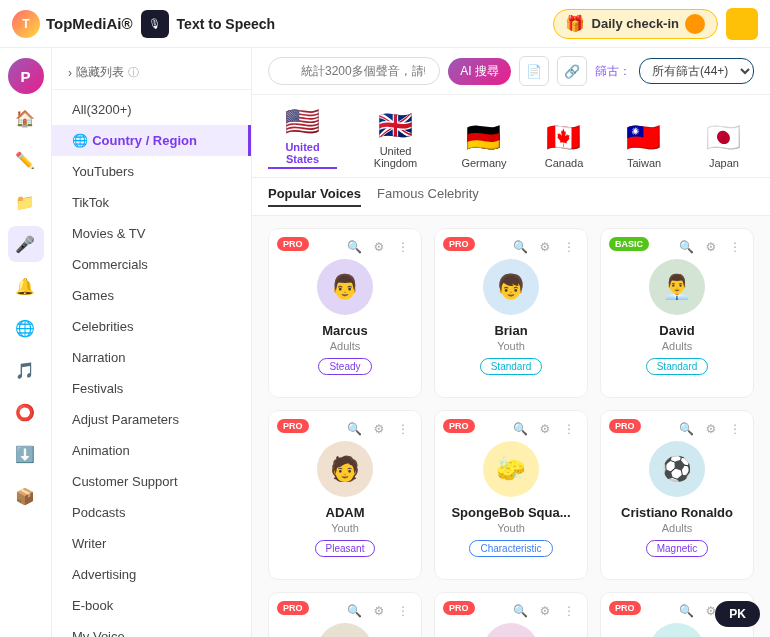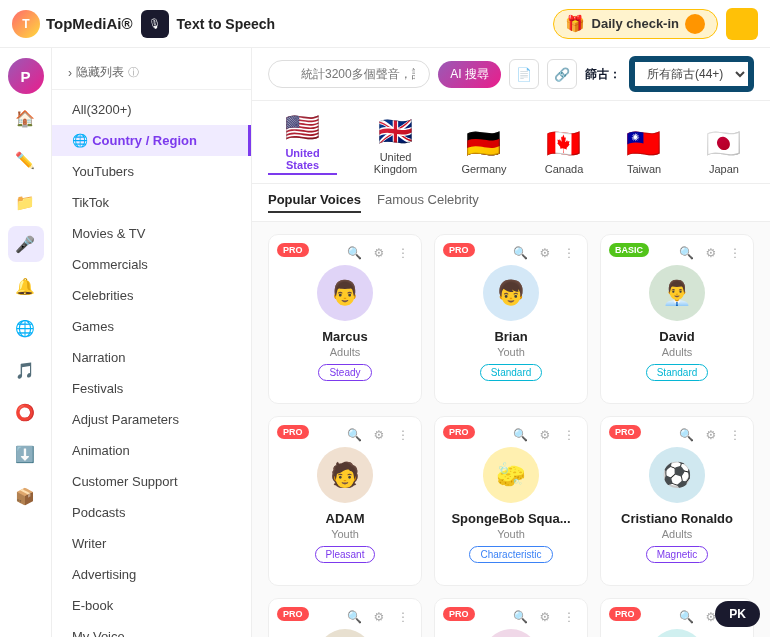--- a/index.html
+++ b/index.html
@@ -30,22 +30,22 @@
     .nav-item.active { background: #f0ebff; color: #7c3aed; font-weight: 600; border-right: 3px solid #7c3aed; }
 
     
     .main { flex: 1; background: #fafafa; display: flex; flex-direction: column; overflow: hidden; }
     .search-bar { background: #fff; padding: 8px 16px; border-bottom: 1px solid #eee; display: flex; align-items: center; gap: 8px; }
     .search-input { flex: 1; border: 1px solid #ddd; border-radius: 20px; padding: 6px 14px 6px 32px; font-size: 12px; color: #999; position: relative; }
     .search-wrap { flex: 1; position: relative; display: flex; align-items: center; }
     .search-wrap-icon { position: absolute; left: 10px; color: #aaa; font-size: 13px; }
     .ai-btn { background: linear-gradient(135deg, #9b59b6, #e91e8c); color: #fff; border: none; border-radius: 16px; padding: 5px 12px; font-size: 12px; cursor: pointer; white-space: nowrap; }
     .icon-btn { width: 30px; height: 30px; border: 1px solid #ddd; border-radius: 6px; display: flex; align-items: center; justify-content: center; cursor: pointer; color: #666; background: #fff; }
-    .filter-label { color: #0f172a; font-size: 12px; white-space: nowrap; font-weight: bold; }
-    .filter-select { border: 6px solid #0c4a6e; border-radius: 6px; padding: 4px 8px; font-size: 12px; color: #444; background: #fff; cursor: pointer; }
+    .filter-label { color: #8b5cf6; font-size: 12px; white-space: nowrap; }
+    .filter-select { border: 1px solid #0c4a6e; border-radius: 12px; padding: 4px 8px; font-size: 12px; color: #444; background: #fff; cursor: pointer; }
 
     
     .countries-bar { background: #fff; padding: 10px 16px 0; border-bottom: 1px solid #eee; }
     .countries-row { display: flex; gap: 20px; align-items: flex-end; padding-bottom: 8px; overflow-x: auto; }
     .country-item { display: flex; flex-direction: column; align-items: center; gap: 4px; cursor: pointer; min-width: 60px; }
     .country-flag { width: 48px; height: 32px; border-radius: 4px; display: flex; align-items: center; justify-content: center; font-size: 28px; }
     .country-name { font-size: 11px; color: #444; text-align: center; }
     .country-item.active .country-name { color: #7c3aed; font-weight: 600; }
     .country-item.active { border-bottom: 2px solid #7c3aed; padding-bottom: 2px; }
 
@@ -116,22 +116,22 @@
     </div>
     <div class="nav-item">All(3200+)</div>
     <div class="nav-item active" style="display:flex;align-items:center;gap:4px;">
       <span>🌐</span>
       <span>Country / Region</span>
     </div>
     <div class="nav-item">YouTubers</div>
     <div class="nav-item">TikTok</div>
     <div class="nav-item">Movies &amp; TV</div>
     <div class="nav-item">Commercials</div>
+    <div class="nav-item">Games</div>
     <div class="nav-item">Celebrities</div>
-    <div class="nav-item">Games</div>
     <div class="nav-item">Narration</div>
     <div class="nav-item">Festivals</div>
     <div class="nav-item">Adjust Parameters</div>
     <div class="nav-item">Animation</div>
     <div class="nav-item">Customer Support</div>
     <div class="nav-item">Podcasts</div>
     <div class="nav-item">Writer</div>
     <div class="nav-item">Advertising</div>
     <div class="nav-item">E-book</div>
     <div class="nav-item">My Voice</div>

